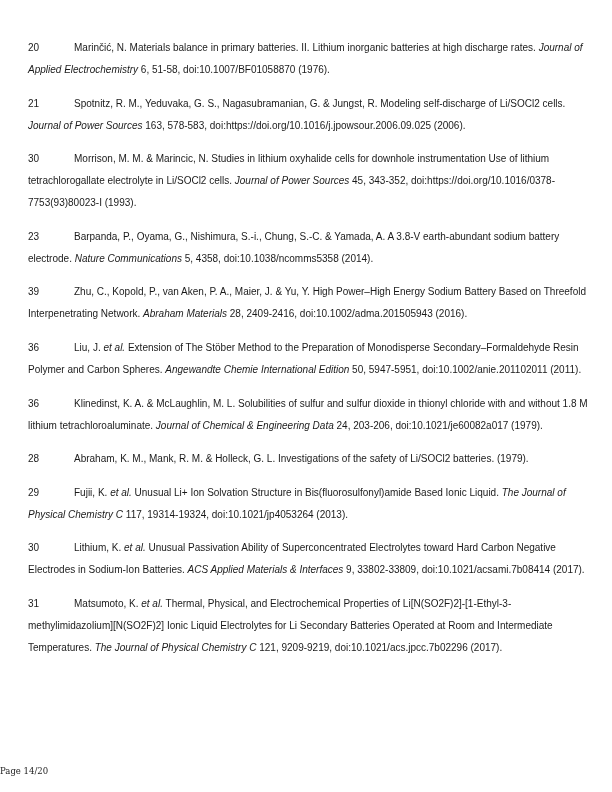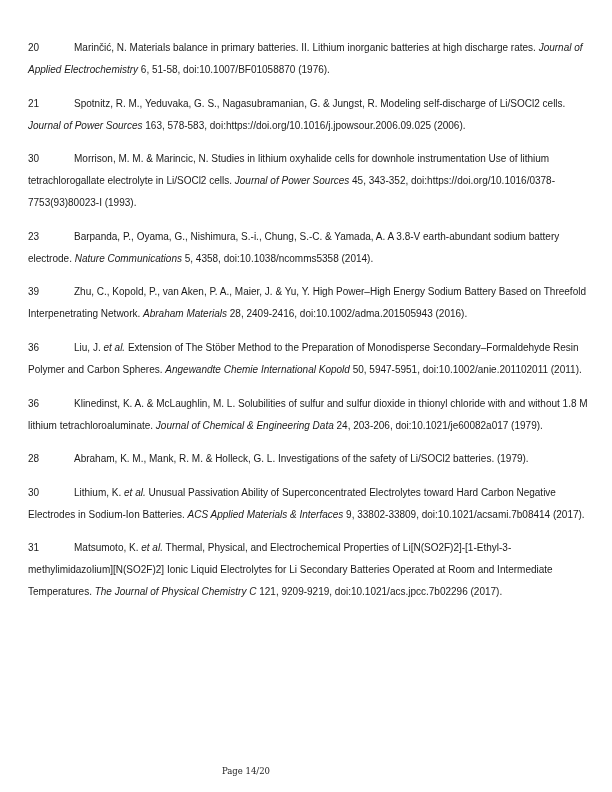--- a/index.html
+++ b/index.html
@@ -2,32 +2,33 @@
 <html><head>
 <meta charset="utf-8">
 <style>
   html, body { margin: 0; padding: 0; background: #ffffff; }
   body { width: 612px; height: 792px; position: relative; overflow: hidden;
          font-family: "Liberation Sans", sans-serif; color: #1a1a1a; }
   .refs { position: absolute; left: 28px; top: 37px; width: 560px; }
   .ref { font-size: 10px; line-height: 22px; margin: 0 0 11.6px 0; }
   .ref .num { display: inline-block; width: 46px; }
   .ref i { font-style: italic; }
-  .footer { position: absolute; top: 766px; left: 0; width: 492px; text-align: center;
+  .footer { position: absolute; top: 766px; left: 0; width: 492px; 
             font-family: "DejaVu Serif", serif; font-size: 8.5px; color: #222; }
 </style>
 </head>
 <body>
 
 <div class="refs">
   <p class="ref"><span class="num">20</span><span>Marinčić, N. Materials balance in primary batteries. II. Lithium inorganic batteries at high discharge rates. </span><i>Journal of Applied Electrochemistry</i><span> 6, 51-58, doi:10.1007/BF01058870 (1976).</span></p>
   <p class="ref"><span class="num">21</span><span>Spotnitz, R. M., Yeduvaka, G. S., Nagasubramanian, G. &amp; Jungst, R. Modeling self-discharge of Li/SOCl2 cells. </span><i>Journal of Power Sources</i><span> 163, 578-583, doi:https://doi.org/10.1016/j.jpowsour.2006.09.025 (2006).</span></p>
   <p class="ref"><span class="num">30</span><span>Morrison, M. M. &amp; Marincic, N. Studies in lithium oxyhalide cells for downhole instrumentation Use of lithium tetrachlorogallate electrolyte in Li/SOCl2 cells. </span><i>Journal of Power Sources</i><span> 45, 343-352, doi:https://doi.org/10.1016/0378-7753(93)80023-I (1993).</span></p>
   <p class="ref"><span class="num">23</span><span>Barpanda, P., Oyama, G., Nishimura, S.-i., Chung, S.-C. &amp; Yamada, A. A 3.8-V earth-abundant sodium battery electrode. </span><i>Nature Communications</i><span> 5, 4358, doi:10.1038/ncomms5358 (2014).</span></p>
   <p class="ref"><span class="num">39</span><span>Zhu, C., Kopold, P., van Aken, P. A., Maier, J. &amp; Yu, Y. High Power–High Energy Sodium Battery Based on Threefold Interpenetrating Network. </span><i>Abraham Materials</i><span> 28, 2409-2416, doi:10.1002/adma.201505943 (2016).</span></p>
-  <p class="ref"><span class="num">36</span><span>Liu, J. </span><i>et al.</i><span> Extension of The Stöber Method to the Preparation of Monodisperse Secondary–Formaldehyde Resin Polymer and Carbon Spheres. </span><i>Angewandte Chemie International Kopold</i><span> 50, 5947-5951, doi:10.1002/anie.201102011 (2011).</span></p>
+  <p class="ref"><span class="num">36</span><span>Liu, J. </span><i>et al.</i><span> Extension of The Stöber Method to the Preparation of Monodisperse Secondary–Formaldehyde Resin Polymer and Carbon Spheres. </span><i>Angewandte Chemie International Edition</i><span> 50, 5947-5951, doi:10.1002/anie.201102011 (2011).</span></p>
   <p class="ref"><span class="num">36</span><span>Klinedinst, K. A. &amp; McLaughlin, M. L. Solubilities of sulfur and sulfur dioxide in thionyl chloride with and without 1.8 M lithium tetrachloroaluminate. </span><i>Journal of Chemical &amp; Engineering Data</i><span> 24, 203-206, doi:10.1021/je60082a017 (1979).</span></p>
   <p class="ref"><span class="num">28</span><span>Abraham, K. M., Mank, R. M. &amp; Holleck, G. L. Investigations of the safety of Li/SOCl2 batteries. (1979).</span></p>
+  <p class="ref"><span class="num">29</span><span>Fujii, K. </span><i>et al.</i><span> Unusual Li+ Ion Solvation Structure in Bis(fluorosulfonyl)amide Based Ionic Liquid. </span><i>The Journal of Physical Chemistry C</i><span> 117, 19314-19324, doi:10.1021/jp4053264 (2013).</span></p>
   <p class="ref"><span class="num">30</span><span>Lithium, K. </span><i>et al.</i><span> Unusual Passivation Ability of Superconcentrated Electrolytes toward Hard Carbon Negative Electrodes in Sodium-Ion Batteries. </span><i>ACS Applied Materials &amp; Interfaces</i><span> 9, 33802-33809, doi:10.1021/acsami.7b08414 (2017).</span></p>
   <p class="ref"><span class="num">31</span><span>Matsumoto, K. </span><i>et al.</i><span> Thermal, Physical, and Electrochemical Properties of Li[N(SO2F)2]-[1-Ethyl-3-methylimidazolium][N(SO2F)2] Ionic Liquid Electrolytes for Li Secondary Batteries Operated at Room and Intermediate Temperatures. </span><i>The Journal of Physical Chemistry C</i><span> 121, 9209-9219, doi:10.1021/acs.jpcc.7b02296 (2017).</span></p>
 </div>
 
 <div class="footer">Page 14/20</div>
 
 </body></html>

